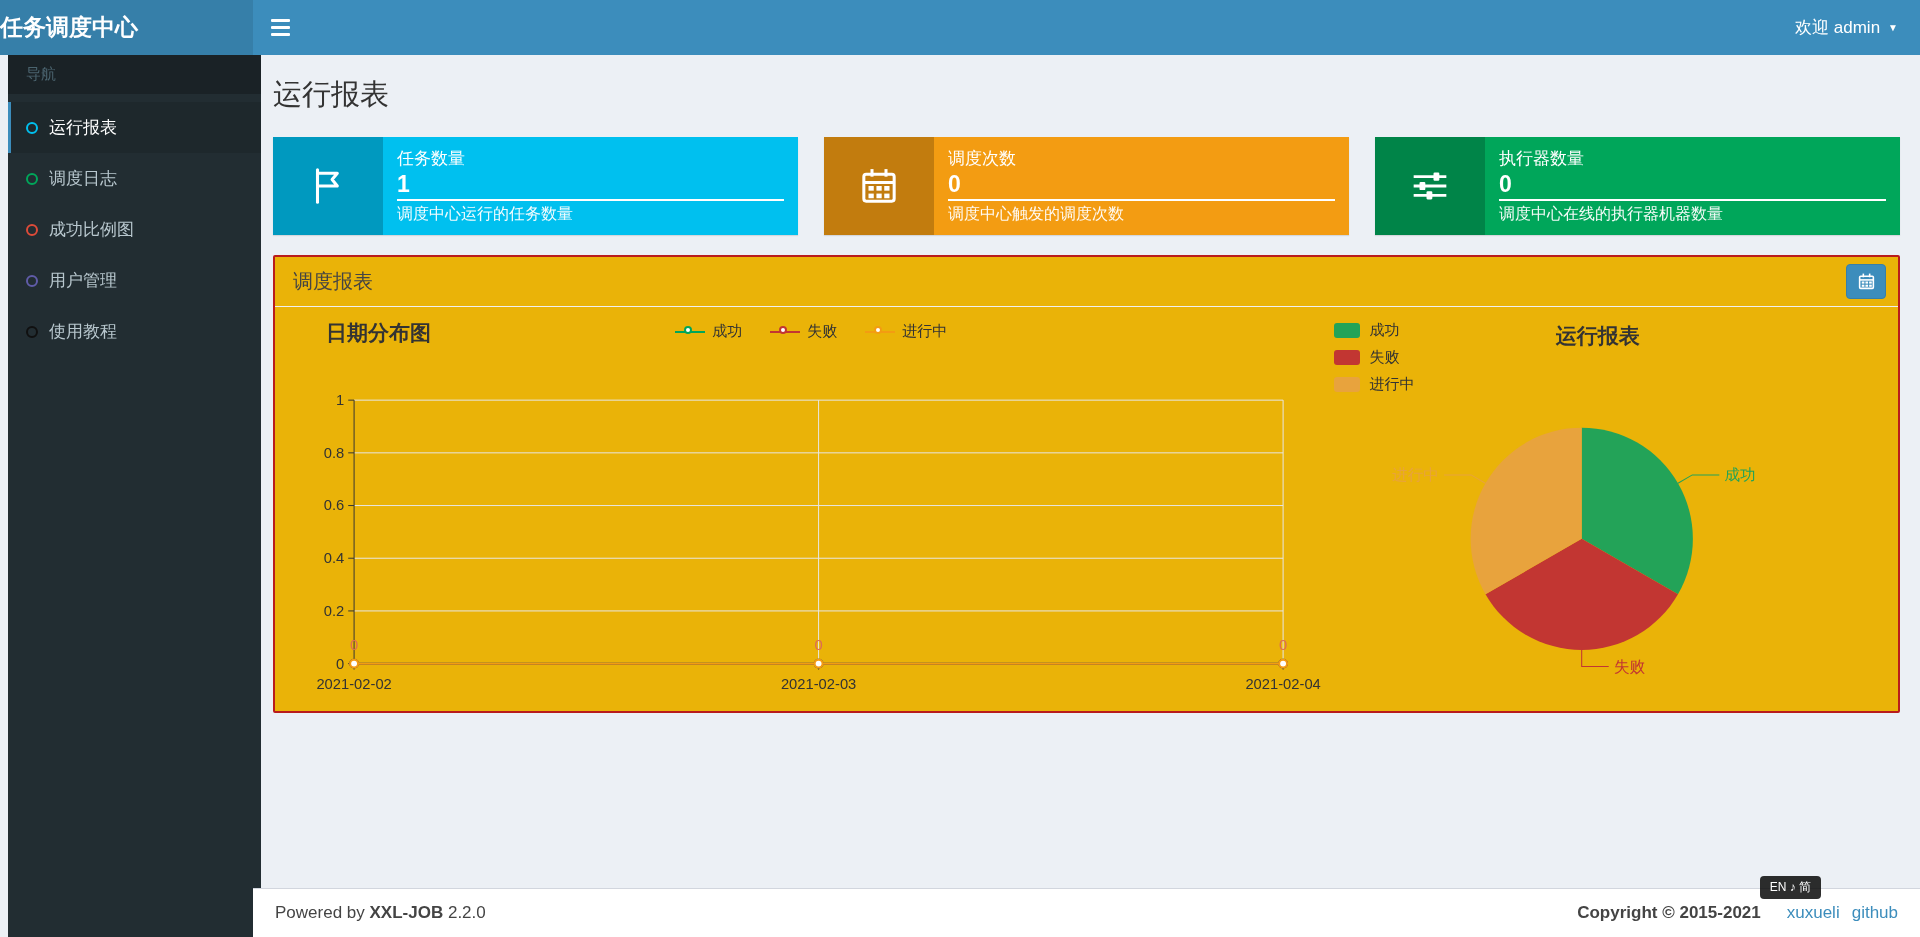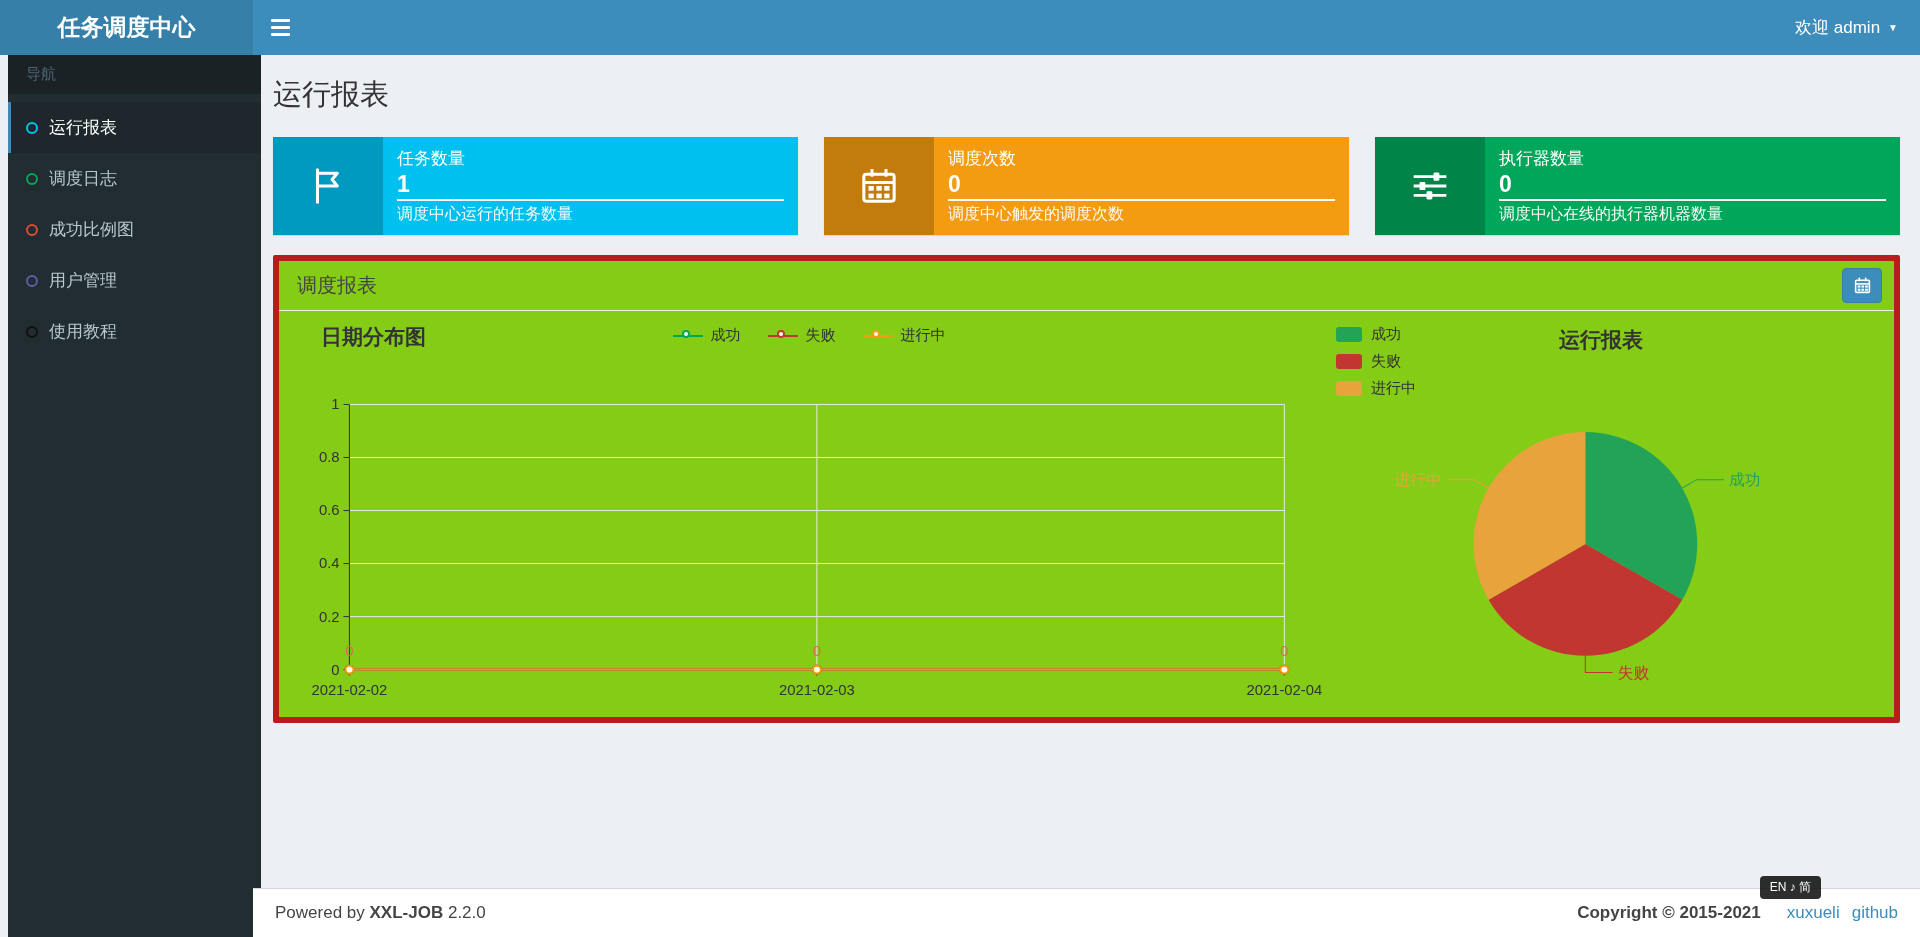--- a/index.html
+++ b/index.html
@@ -1,20 +1,20 @@
 <!DOCTYPE html>
 <html><head>
 <meta charset="utf-8">
 <style>
   *{box-sizing:border-box;margin:0;padding:0}
   html,body{width:1920px;height:937px}
   body{font-family:"Liberation Sans","DejaVu Sans",sans-serif;background:#ecf0f5;position:relative;overflow:hidden}
   
   .header{position:absolute;top:0;left:0;width:100%;height:55px;background:#3c8dbc;display:flex;z-index:10}
-  .logo{width:253px;height:55px;background:#367fa9;color:#fff;font-weight:bold;font-size:23px;display:flex;align-items:center;justify-content:center;cursor:pointer}
+  .logo{width:253px;height:55px;background:#367fa9;color:#fff;font-weight:bold;font-size:23px;display:flex;align-items:center;cursor:pointer}
   .header-rest{flex:1;display:flex;justify-content:space-between}
   .hamburger{width:55px;height:55px;background:none;border:none;display:flex;flex-direction:column;align-items:center;justify-content:center;gap:4px;cursor:pointer}
   .bar{width:19px;height:3px;background:#fff;border-radius:1px}
   .user-menu{color:#fff;font-size:17px;padding:0 22px;height:55px;display:flex;align-items:center;gap:8px;cursor:pointer}
   .caret{font-size:10px;line-height:1}
   
   .sidebar{position:absolute;top:55px;left:8px;bottom:0;width:253px;background:#222d32}
   .nav-label{background:#1a2226;color:#4b646f;font-size:15px;padding:10px 18px}
   .menu{list-style:none;padding-top:8px}
   .menu-item{display:flex;align-items:center;gap:11px;padding:14px 15px;font-size:17px;color:#b8c7ce;cursor:pointer;border-left:3px solid transparent}
@@ -26,25 +26,25 @@
   .info-boxes{display:flex;gap:26px}
   .info-box{flex:1;height:98px;display:flex;color:#fff;box-shadow:0 1px 1px rgba(0,0,0,.1)}
   .ib-icon{width:110px;background:rgba(0,0,0,.2);display:flex;align-items:center;justify-content:center}
   .ib-content{flex:1;padding:10px 14px;display:flex;flex-direction:column;justify-content:space-between}
   .ib-title{font-size:17px}
   .ib-number{font-size:23px;font-weight:bold;line-height:1}
   .ib-progress{height:2px;background:rgba(0,0,0,.2)}
   .ib-progress i{display:block;height:2px;background:#fff;width:100%}
   .ib-desc{font-size:16px;color:rgba(255,255,255,.95)}
   
-  .panel{margin-top:20px;background:#84cc16;border:6px solid #b91c1c;border-radius:2px}
+  .panel{margin-top:20px;background:#eab308;border:2px solid #b91c1c;border-radius:2px}
   .panel-header{display:flex;align-items:center;justify-content:space-between;padding:8px 12px 8px 18px;border-bottom:1px solid #f0f0f0;height:50px}
   .panel-title{font-size:20px;color:#444}
   .date-btn{width:40px;height:35px;background:#3c8dbc;border:1px solid #367fa9;border-radius:4px;display:flex;align-items:center;justify-content:center;cursor:pointer}
-  .panel-body{display:flex;padding:12px 16px 6px}
+  .panel-body{display:flex;padding:12px 25px 6px}
   .line-area{width:65%;position:relative}
   .chart-title{font-size:21px;font-weight:bold;color:#333}
   .line-area .chart-title{margin-left:26px}
   .line-legend{position:absolute;top:3px;left:50%;transform:translateX(-50%);display:flex;gap:28px;align-items:center}
   .lleg-item{display:flex;align-items:center;gap:7px;cursor:pointer}
   .lleg-icon{position:relative;width:30px;height:12px;display:inline-block}
   .lleg-line{position:absolute;left:0;right:0;top:5px;height:2px}
   .lleg-dot{position:absolute;left:9px;top:0;width:8px;height:8px;border:2px solid;border-radius:50%;background:#fff}
   .lleg-label,.pleg-label{font-size:15px;color:#333}
   .line-area svg{display:block;width:100%;margin-top:4px}

